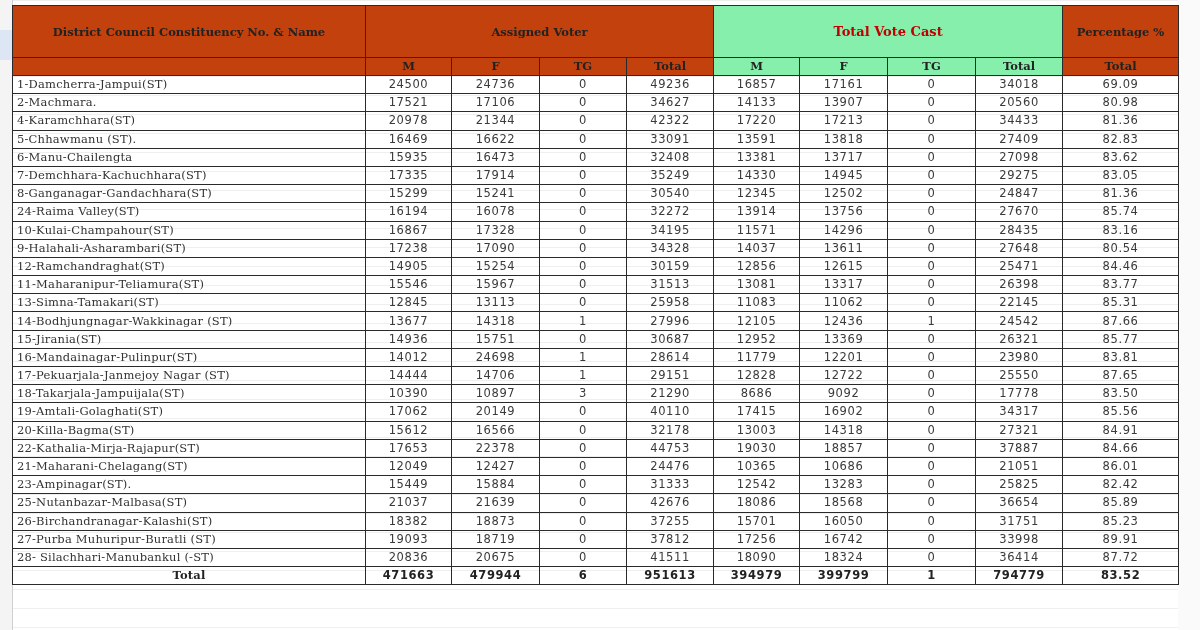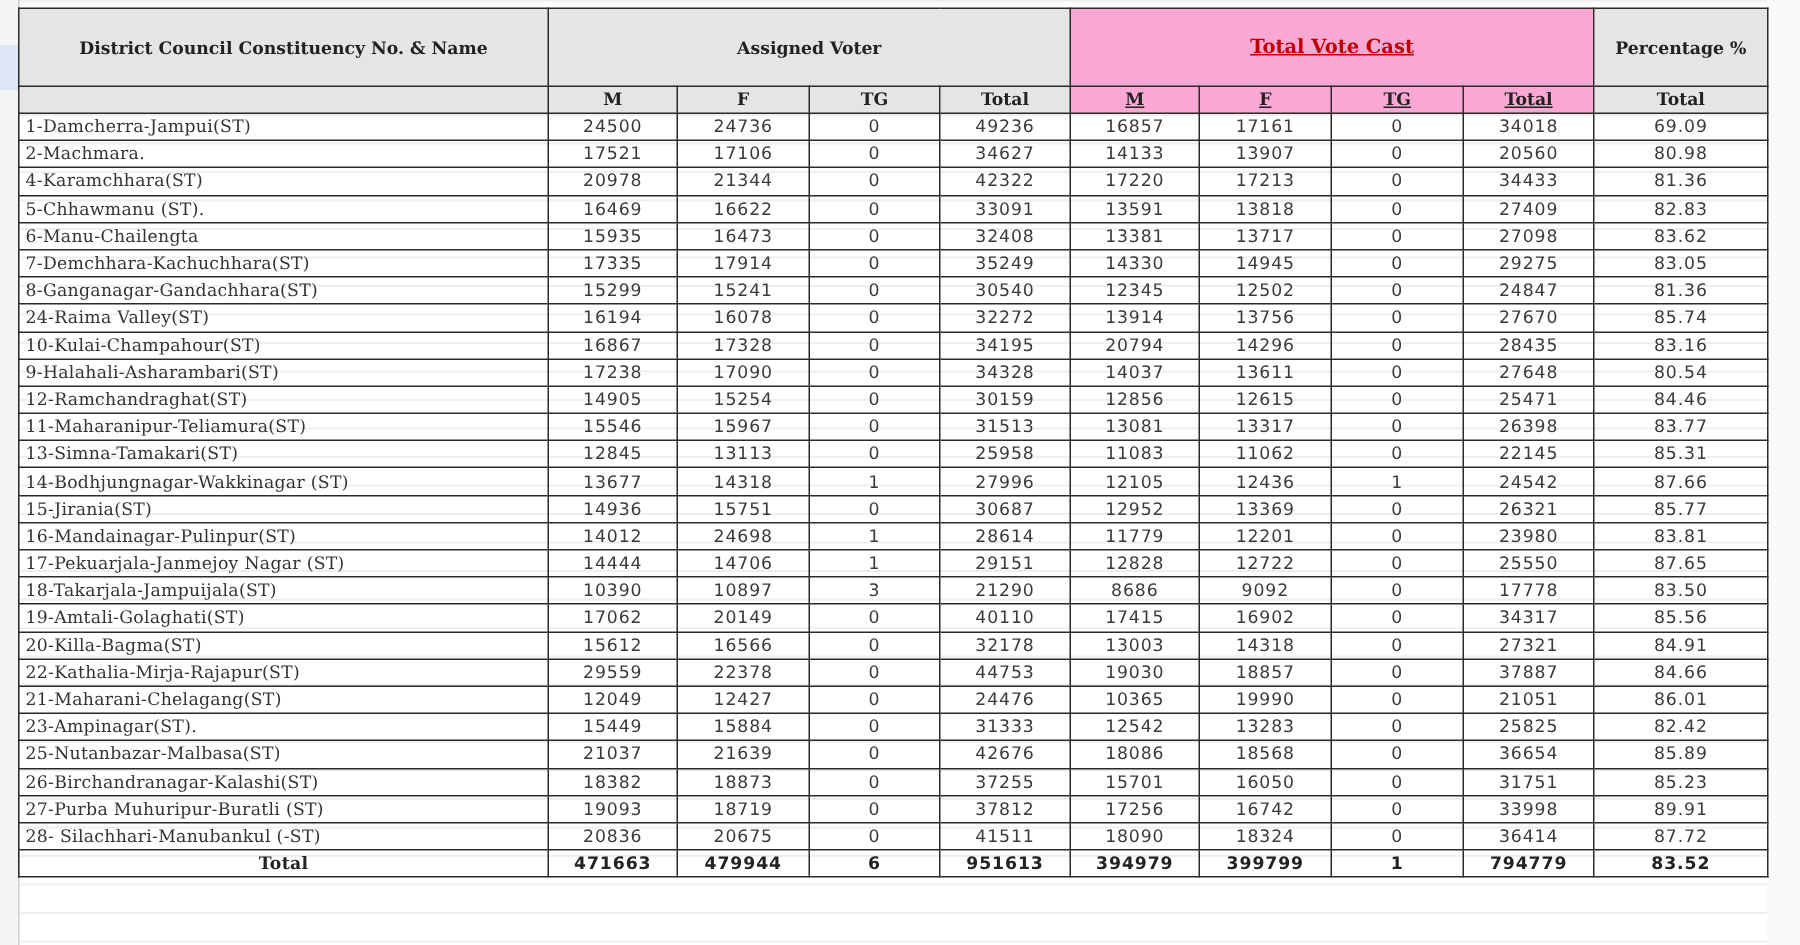--- a/index.html
+++ b/index.html
@@ -35,22 +35,22 @@
   }
   table.votes td, table.votes th {
     border: 1.5px solid #2a2a2a;
     padding: 0 4px;
     height: 17.2px;
     line-height: 17px;
     white-space: nowrap;
     overflow: hidden;
   }
   th { font-weight: bold; color: #222; }
-  .hdr-green { background: #e5e5e5; }
-  .hdr-yellow { background: #f9a8d4; text-decoration: underline; }
+  .hdr-green { background: #c2410c; }
+  .hdr-yellow { background: #86efac; }
   .hdr-title { height: 51px !important; font-size: 11.5px; line-height: 14px !important; text-align: center; white-space: normal !important; }
   .cast-title { color: #c00000; font-size: 13px; }
   .sub th { height: 15px !important; line-height: 15px; font-size: 11.5px; text-align: center; }
   td.name { text-align: left; letter-spacing: 0.2px; margin-left: 40px; }
   td.num { text-align: center; letter-spacing: 0.6px; font-family: "DejaVu Sans", "Liberation Sans", sans-serif; font-size: 11.5px; color: #3a3a3a; }
   tr.total td { font-weight: bold; color: #222; }
   tr.total td.name { text-align: center; }
 </style>
 </head>
 <body>
@@ -190,21 +190,21 @@
         <td class="num">0</td>
         <td class="num">27670</td>
         <td class="num">85.74</td>
       </tr>
       <tr>
         <td class="name">10-Kulai-Champahour(ST)</td>
         <td class="num">16867</td>
         <td class="num">17328</td>
         <td class="num">0</td>
         <td class="num">34195</td>
-        <td class="num">20794</td>
+        <td class="num">11571</td>
         <td class="num">14296</td>
         <td class="num">0</td>
         <td class="num">28435</td>
         <td class="num">83.16</td>
       </tr>
       <tr>
         <td class="name">9-Halahali-Asharambari(ST)</td>
         <td class="num">17238</td>
         <td class="num">17090</td>
         <td class="num">0</td>
@@ -330,38 +330,38 @@
         <td class="num">0</td>
         <td class="num">32178</td>
         <td class="num">13003</td>
         <td class="num">14318</td>
         <td class="num">0</td>
         <td class="num">27321</td>
         <td class="num">84.91</td>
       </tr>
       <tr>
         <td class="name">22-Kathalia-Mirja-Rajapur(ST)</td>
-        <td class="num">29559</td>
+        <td class="num">17653</td>
         <td class="num">22378</td>
         <td class="num">0</td>
         <td class="num">44753</td>
         <td class="num">19030</td>
         <td class="num">18857</td>
         <td class="num">0</td>
         <td class="num">37887</td>
         <td class="num">84.66</td>
       </tr>
       <tr>
         <td class="name">21-Maharani-Chelagang(ST)</td>
         <td class="num">12049</td>
         <td class="num">12427</td>
         <td class="num">0</td>
         <td class="num">24476</td>
         <td class="num">10365</td>
-        <td class="num">19990</td>
+        <td class="num">10686</td>
         <td class="num">0</td>
         <td class="num">21051</td>
         <td class="num">86.01</td>
       </tr>
       <tr>
         <td class="name">23-Ampinagar(ST).</td>
         <td class="num">15449</td>
         <td class="num">15884</td>
         <td class="num">0</td>
         <td class="num">31333</td>

